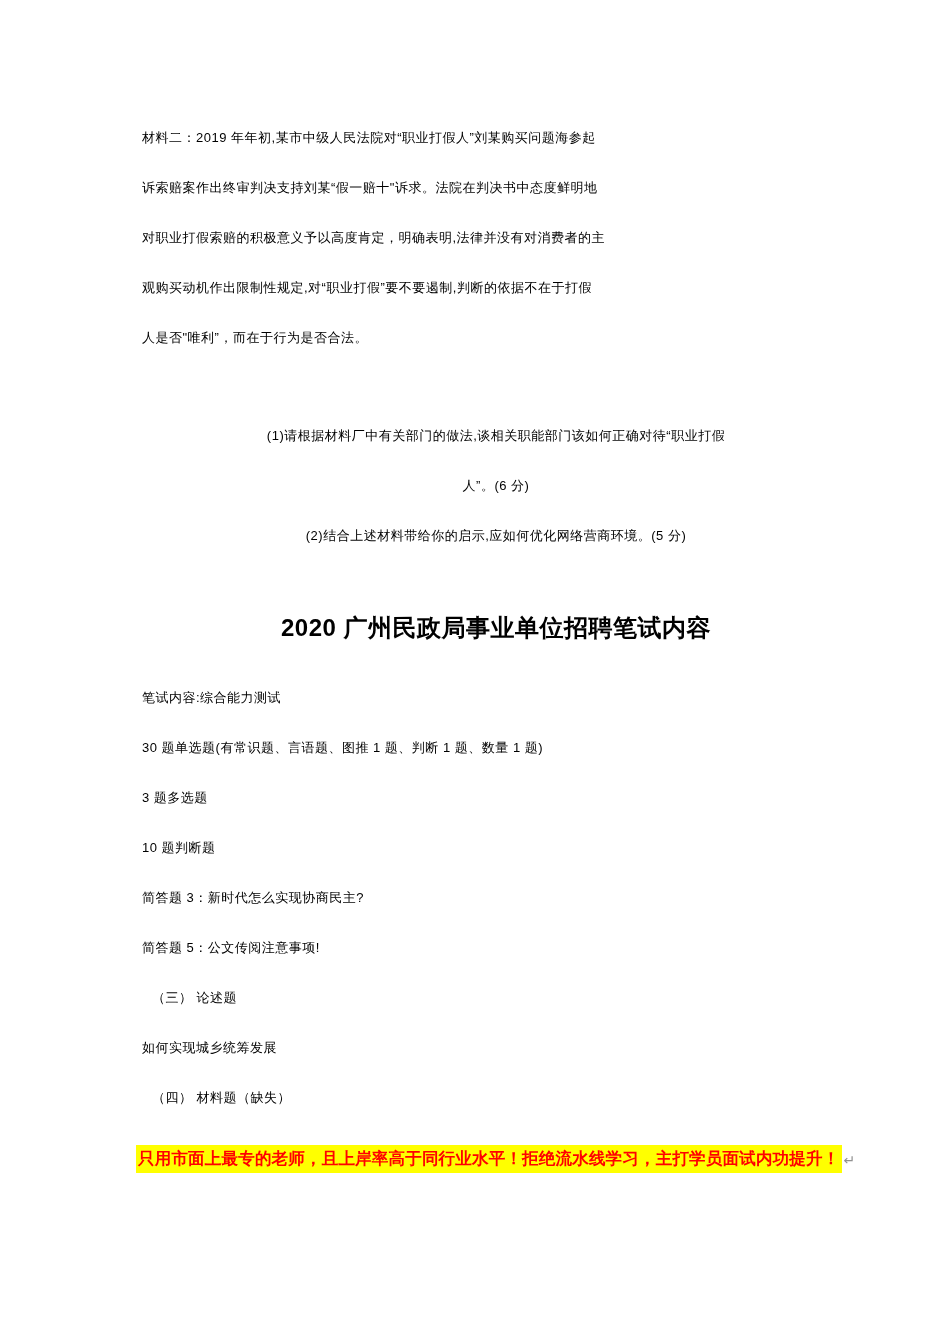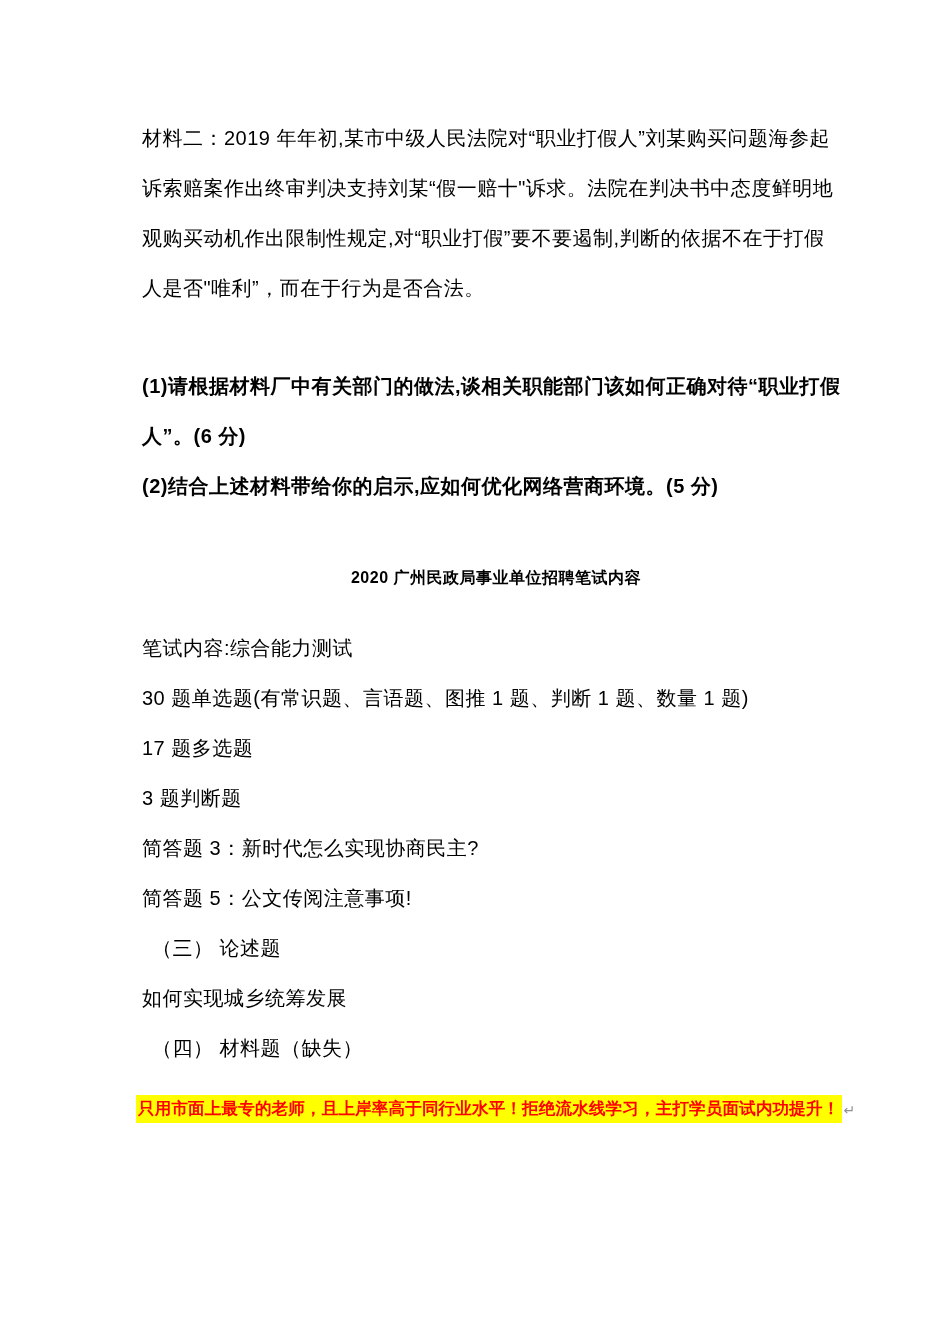--- a/index.html
+++ b/index.html
@@ -17,31 +17,31 @@
     min-height: 1344px;
     background: #ffffff;
     overflow: hidden;
   }
   .content {
     padding: 113px 100px 0 142px;
   }
   .line {
     margin: 0;
     line-height: 50px;
-    font-size: 20px;
+    font-size: 13px;
     white-space: nowrap;
     letter-spacing: 0.5px;
   }
   .material-block { }
   .questions-block { margin-top: 48px; }
-  .questions-block .line { font-weight: 700; }
+  .questions-block .line { font-weight: 400; text-align: center; }
   .doc-title {
     margin: 42px 0 0 0;
     line-height: 50px;
-    font-size: 16px;
+    font-size: 24px;
     font-weight: 700;
     text-align: center;
     white-space: nowrap;
     letter-spacing: 0.5px;
   }
   .exam-block { margin-top: 20px; }
   .indent { padding-left: 10px; }
   .banner-row {
     margin: 22px 0 0 -6px;
     line-height: 28px;
@@ -69,37 +69,38 @@
 </style>
 </head>
 <body>
 
 <div class="page">
   <div class="content">
 
     <div class="material-block">
       <p class="line">材料二：2019 年年初,某市中级人民法院对“职业打假人”刘某购买问题海参起</p>
       <p class="line">诉索赔案作出终审判决支持刘某“假一赔十"诉求。法院在判决书中态度鲜明地</p>
+      <p class="line">对职业打假索赔的积极意义予以高度肯定，明确表明,法律并没有对消费者的主</p>
       <p class="line">观购买动机作出限制性规定,对“职业打假”要不要遏制,判断的依据不在于打假</p>
       <p class="line">人是否"唯利”，而在于行为是否合法。</p>
     </div>
 
     <div class="questions-block">
       <p class="line">(1)请根据材料厂中有关部门的做法,谈相关职能部门该如何正确对待“职业打假</p>
       <p class="line">人”。(6 分)</p>
       <p class="line">(2)结合上述材料带给你的启示,应如何优化网络营商环境。(5 分)</p>
     </div>
 
     <h1 class="doc-title">2020 广州民政局事业单位招聘笔试内容</h1>
 
     <div class="exam-block">
       <p class="line">笔试内容:综合能力测试</p>
       <p class="line">30 题单选题(有常识题、言语题、图推 1 题、判断 1 题、数量 1 题)</p>
-      <p class="line">17 题多选题</p>
-      <p class="line">3 题判断题</p>
+      <p class="line">3 题多选题</p>
+      <p class="line">10 题判断题</p>
       <p class="line">简答题 3：新时代怎么实现协商民主?</p>
       <p class="line">简答题 5：公文传阅注意事项!</p>
       <p class="line indent">（三） 论述题</p>
       <p class="line">如何实现城乡统筹发展</p>
       <p class="line indent">（四） 材料题（缺失）</p>
     </div>
 
     <div class="banner-row">
       <span class="banner">只用市面上最专的老师，且上岸率高于同行业水平！拒绝流水线学习，主打学员面试内功提升！</span><span class="return-mark">↵</span>
     </div>

